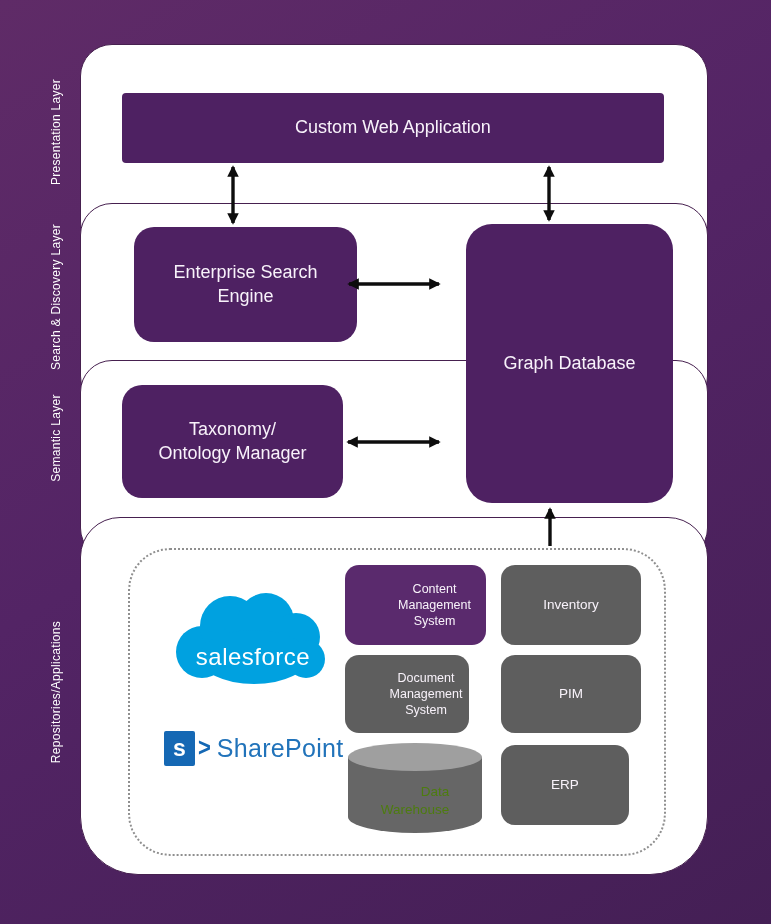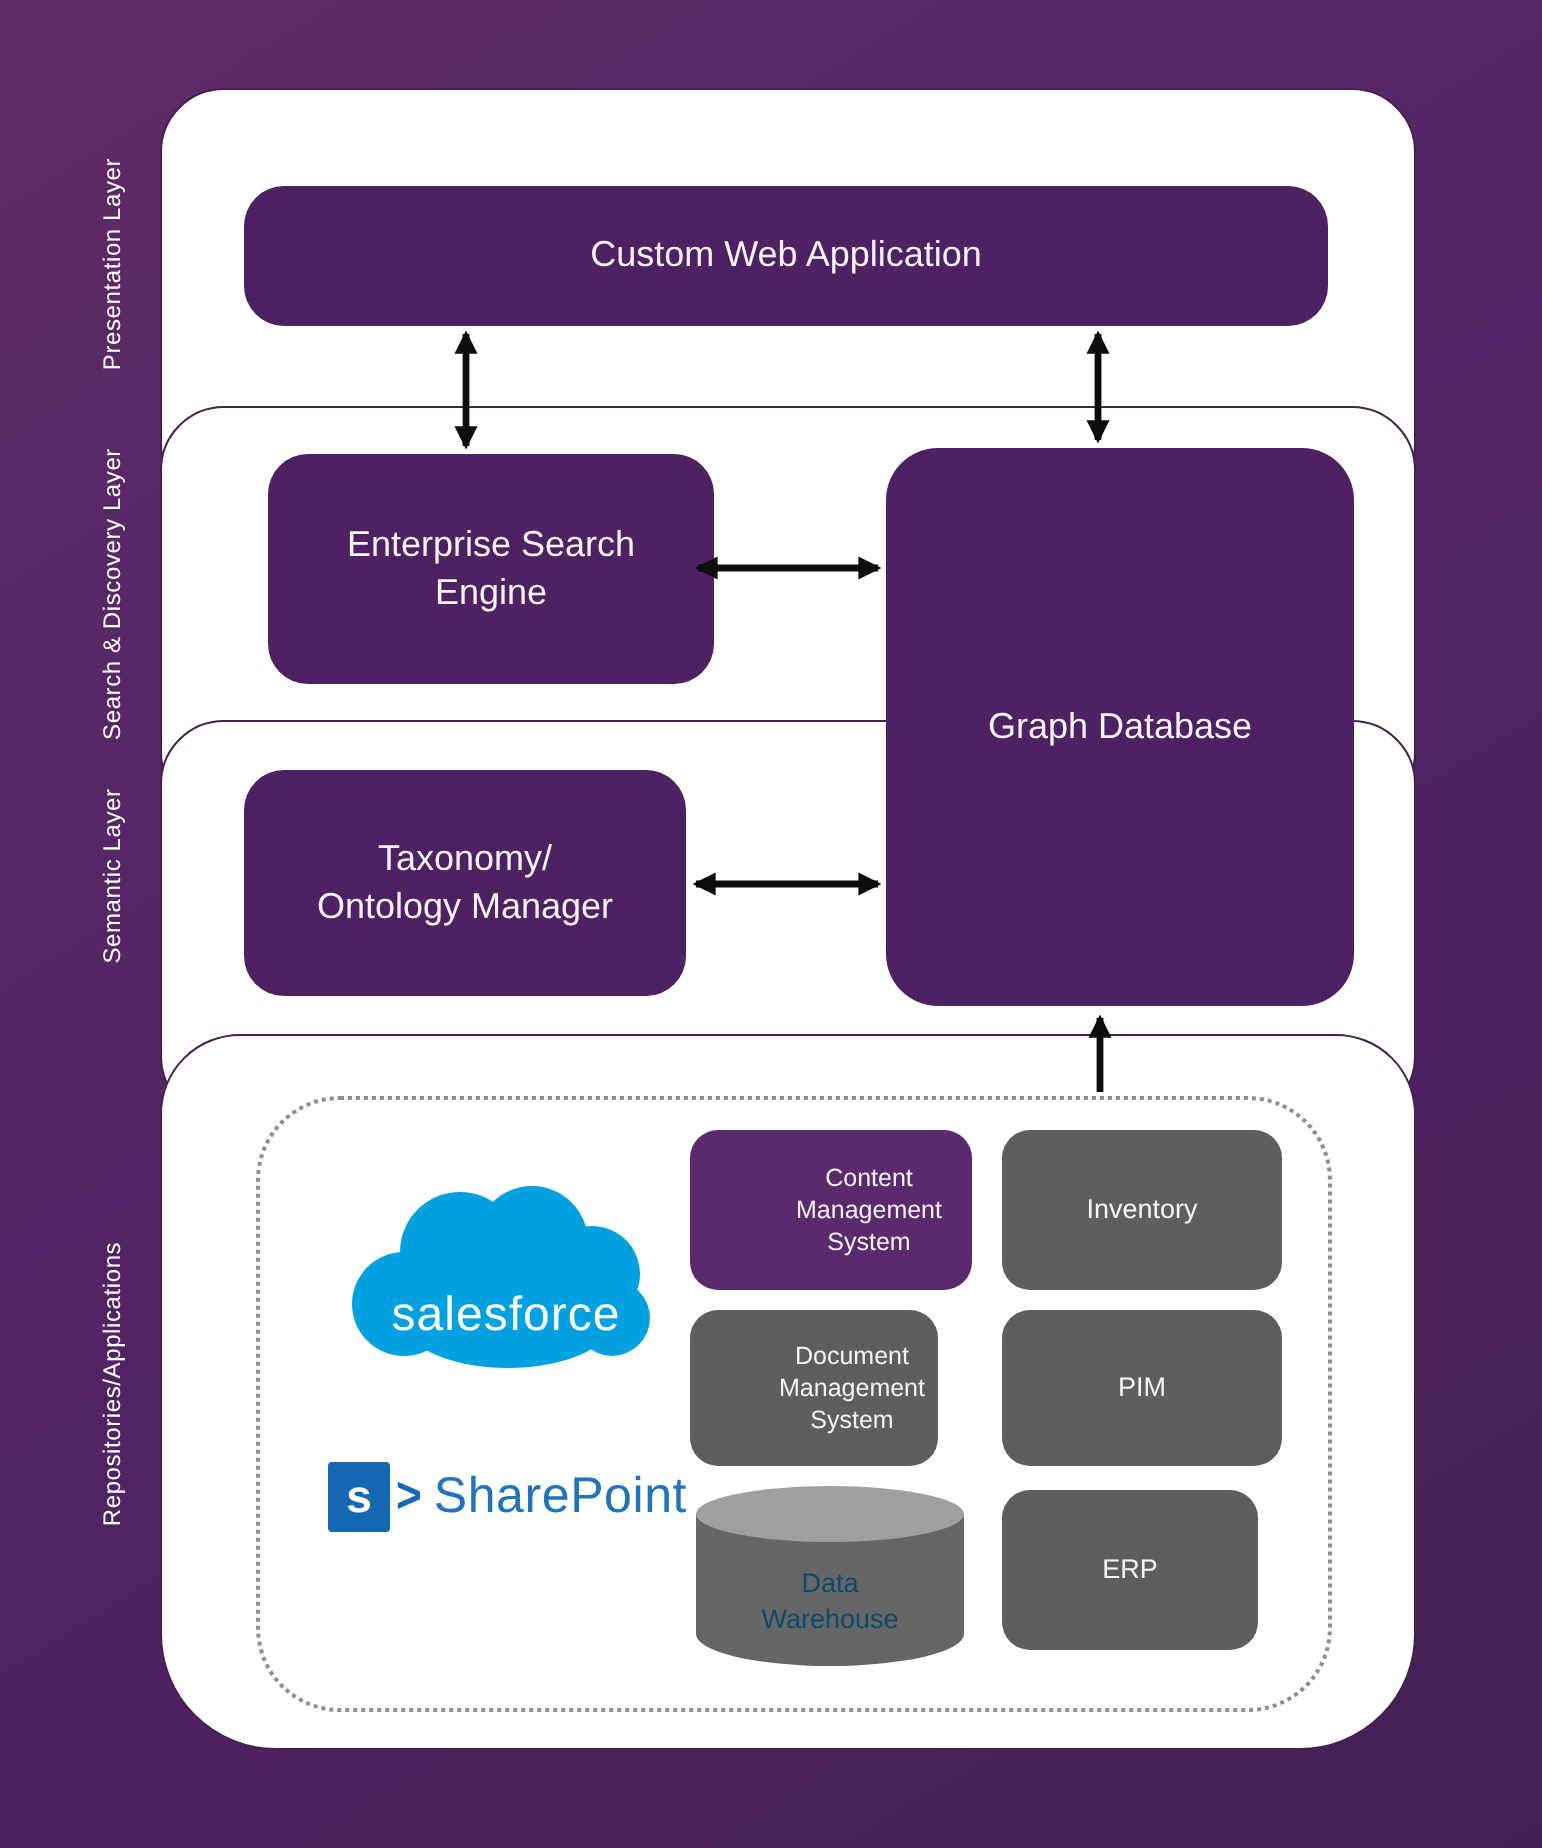--- a/index.html
+++ b/index.html
@@ -42,36 +42,36 @@
   .mid{font-size:13.5px;}
   .dotted{
     position:absolute;left:128px;top:548px;width:538px;height:308px;
     border:2px dotted var(--dotted-border-gray);border-radius:42px;
   }
   .cylinder{position:absolute;left:348px;top:743px;width:134px;height:90px;}
   .cyl-top{position:absolute;left:0;right:0;top:0;height:28px;border-radius:50%;background:var(--cylinder-top-gray);}
   .cyl-body{position:absolute;left:0;right:0;top:14px;bottom:0;background:var(--cylinder-body-gray);border-radius:0 0 67px 67px / 0 0 16px 16px;}
   .cyl-label{
     position:absolute;left:0;right:0;top:26px;bottom:0;display:flex;align-items:center;justify-content:center;
-    color:#0c4a6e;font-size:13.5px;line-height:1.3;white-space:pre-line;text-align:center;
+    color:#4d7c0f;font-size:13.5px;line-height:1.3;white-space:pre-line;text-align:right;
   }
   .sf-svg{position:absolute;left:172px;top:590px;width:162px;height:98px;}
   .sf-shape{fill:var(--salesforce-blue);}
   .sf-text{fill:#ffffff;font-family:"Liberation Sans","DejaVu Sans",sans-serif;font-size:24px;letter-spacing:.5px;}
   .sp-row{position:absolute;left:164px;top:727px;height:42px;display:flex;align-items:center;gap:6px;}
   .sp-icon{
     width:31px;height:35px;background:var(--sharepoint-icon-blue);border-radius:2px;
     display:flex;align-items:center;justify-content:center;color:#fff;font-size:23px;font-weight:bold;
   }
   .sp-chevron{color:var(--sharepoint-icon-blue);font-size:22px;font-weight:bold;margin-left:-3px;transform:scaleY(1.15);}
   .sp-text{color:var(--sharepoint-text-blue);font-size:25px;letter-spacing:.3px;}
   .arrows{position:absolute;inset:0;width:771px;height:924px;pointer-events:none;z-index:10;}
   .arrow-line{stroke:var(--arrow-black);stroke-width:3.4;}
   .ah{fill:var(--arrow-black);}
-  .r16{border-radius:20px}.r20{border-radius:20px}.r26{border-radius:26px}.r14{border-radius:14px}
+  .r16{border-radius:4px}.r20{border-radius:20px}.r26{border-radius:26px}.r14{border-radius:14px}
 </style>
 </head>
 <body>
 
 <div class="canvas">
 
   <div class="panel p1"></div>
   <div class="panel p2"></div>
   <div class="panel p3"></div>
   <div class="panel p4"></div>
@@ -82,21 +82,21 @@
   <div class="vlabel" style="left:56px;top:692px">Repositories/Applications</div>
 
   <div class="dotted"></div>
 
   <div class="node purple big r16" style="left:122px;top:93px;width:542px;height:70px">
     <span>Custom Web Application</span>
   </div>
   <div class="node purple big r20" style="left:134px;top:227px;width:223px;height:115px;padding:0 28px">
     <span>Enterprise Search Engine</span>
   </div>
-  <div class="node purple big r26" style="left:443px;top:224px;width:234px;height:279px">
+  <div class="node purple big r26" style="left:466px;top:224px;width:207px;height:279px">
     <span>Graph Database</span>
   </div>
   <div class="node purple big r20" style="left:122px;top:385px;width:221px;height:113px">
     <span>Taxonomy/
 Ontology Manager</span>
   </div>
 
   <div class="node purple-light small r14" style="left:345px;top:565px;width:141px;height:80px">
     <span>Content
 Management

